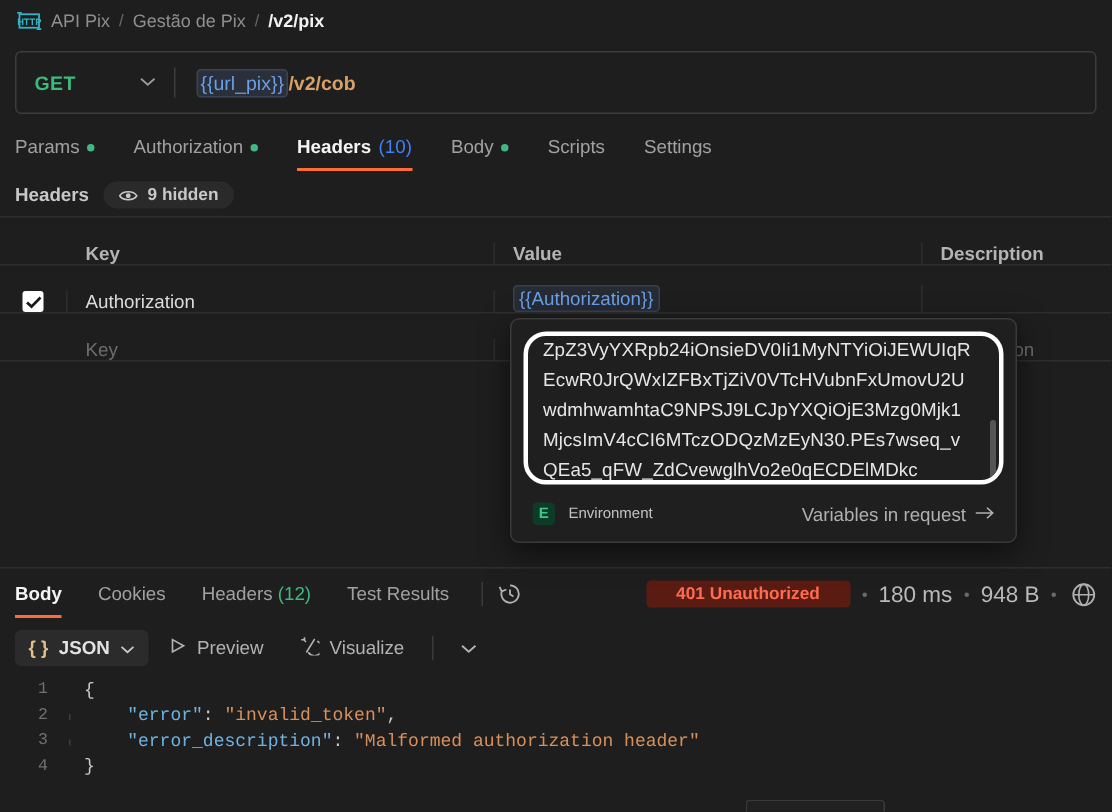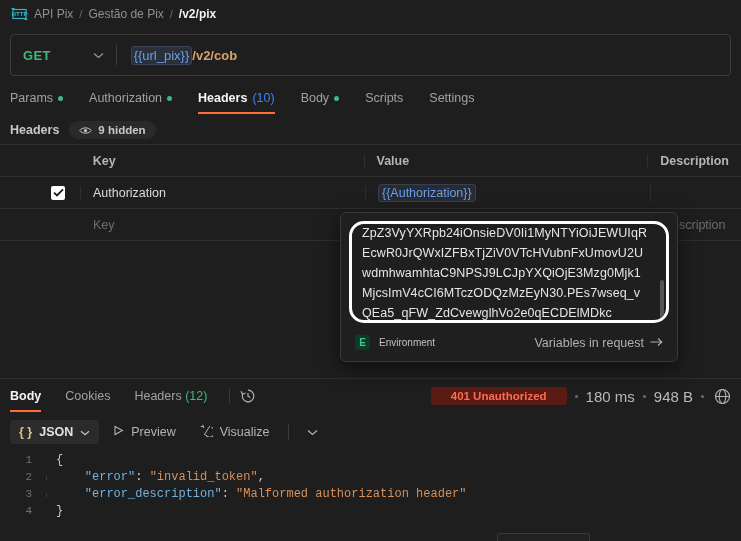--- a/index.html
+++ b/index.html
@@ -72,21 +72,21 @@
   .hdr-sub-title { font-size: 12.5px; color: #c8c8c8; font-weight: bold; }
   .hidden-pill {
     display: inline-flex; align-items: center; gap: 6px;
     background: #2a2a2a; border-radius: 11px; padding: 3px 10px;
     font-size: 11.5px; color: #c8c8c8; font-weight: bold;
   }
   .eye-icon { display: inline-flex; }
 
   
   .tbl { width: 741px; border-top: 1px solid #2e2e2e; }
-  .trow { display: flex; height: 32px; border-bottom: 1px solid #2e2e2e; align-items: center; padding-left: 36px; }
+  .trow { display: flex; height: 32px; border-bottom: 1px solid #2e2e2e; align-items: flex-end; }
   .tcell { display: flex; align-items: center; padding: 0 12px; border-right: 1px solid #2e2e2e; font-size: 12.5px; }
   .c-check { width: 45px; justify-content: center; padding: 0; }
   .c-key { width: 285px; }
   .c-val { width: 285px; }
   .c-desc { flex: 1; border-right: none; }
   .thead .tcell { color: #b4b4b4; font-weight: bold; }
   .chk {
     width: 14px; height: 14px; background: #ffffff; border-radius: 2px;
     display: flex; align-items: center; justify-content: center;
   }
@@ -354,20 +354,23 @@
     <div class="resp-tabs">
       <div class="restab active">
         <span>Body</span>
       </div>
       <div class="restab">
         <span>Cookies</span>
       </div>
       <div class="restab">
         <span>Headers</span>&nbsp;<span class="cnt">(12)</span>
       </div>
+      <div class="restab">
+        <span>Test Results</span>
+      </div>
     </div>
     <div class="vsep"></div>
     <div class="hist-icon">
       <svg width="16" height="16" viewBox="0 0 16 16">
         <path d="M8 2.2 A5.8 5.8 0 1 1 2.6 6" fill="none" stroke="#b3b3b3" stroke-width="1.2"></path>
         <path d="M1 3.2 L2.5 6.3 L5.6 5" fill="none" stroke="#b3b3b3" stroke-width="1.2"></path>
         <path d="M8 5 V8.2 L10.3 9.6" fill="none" stroke="#b3b3b3" stroke-width="1.2"></path>
       </svg>
     </div>
     <div class="resp-meta">

